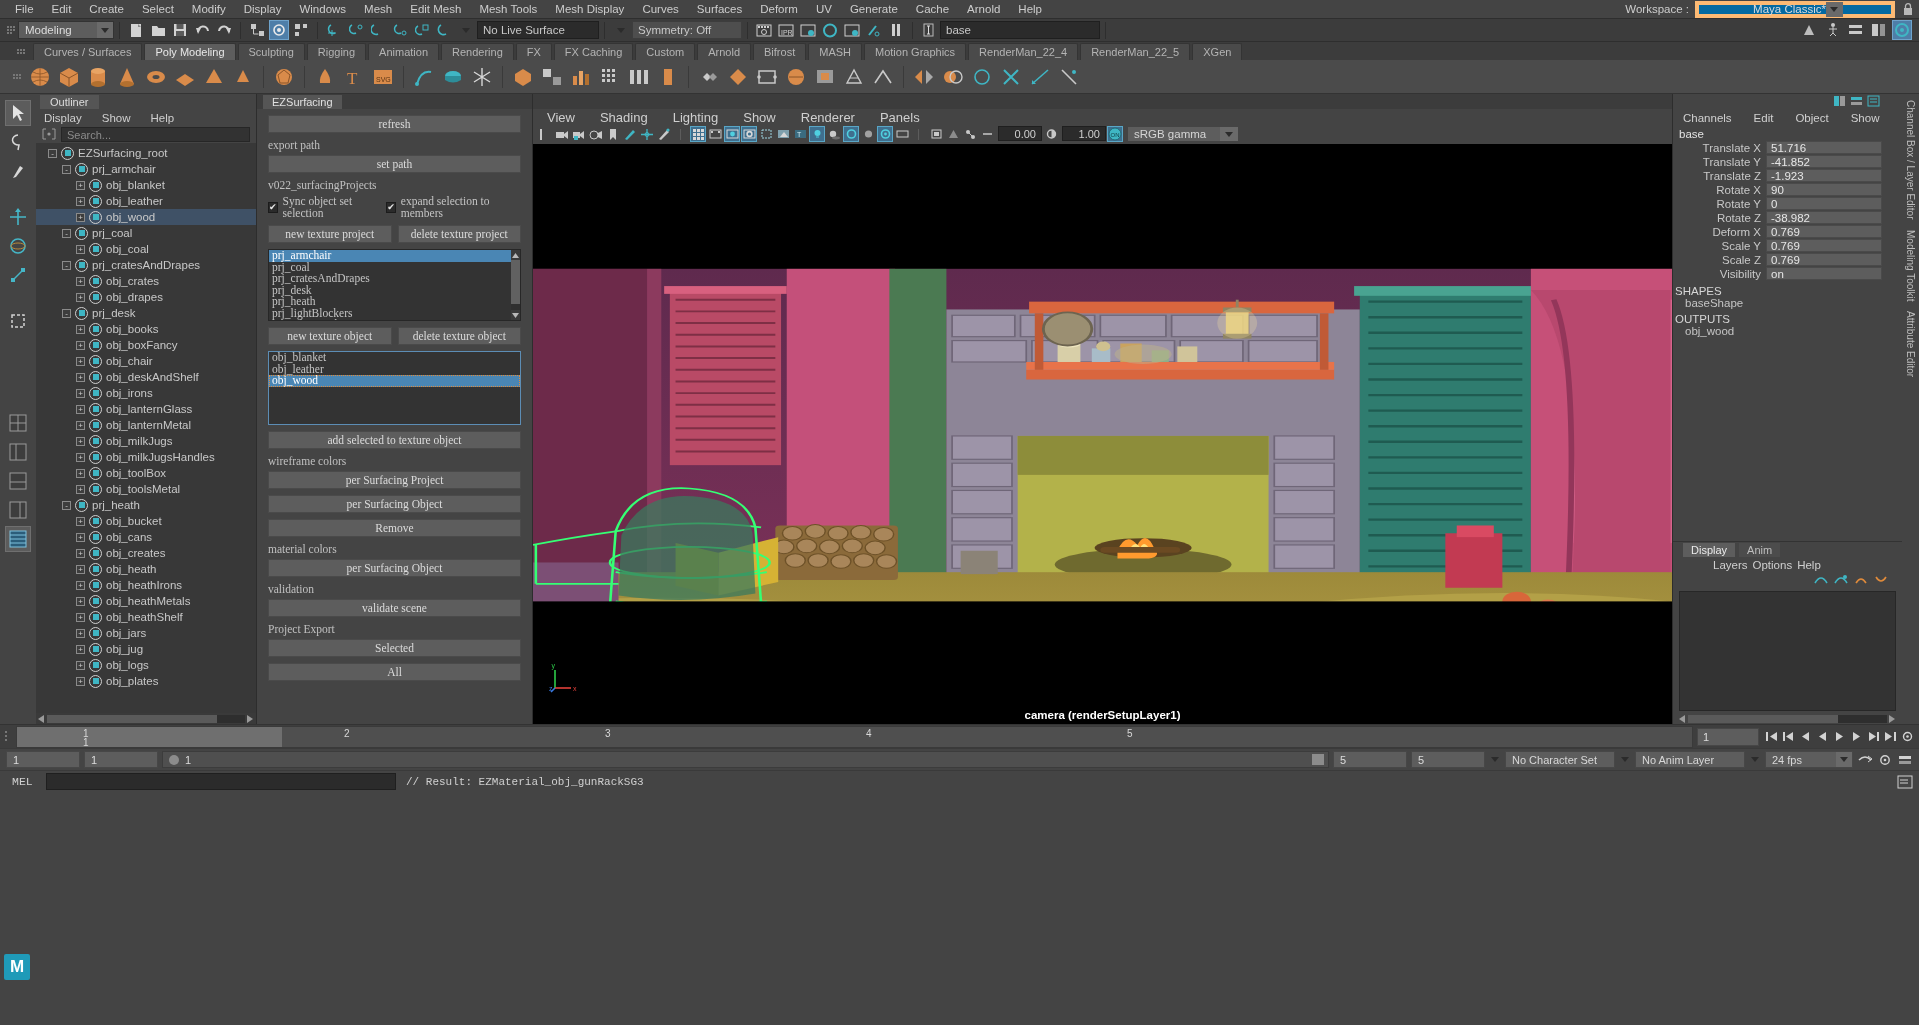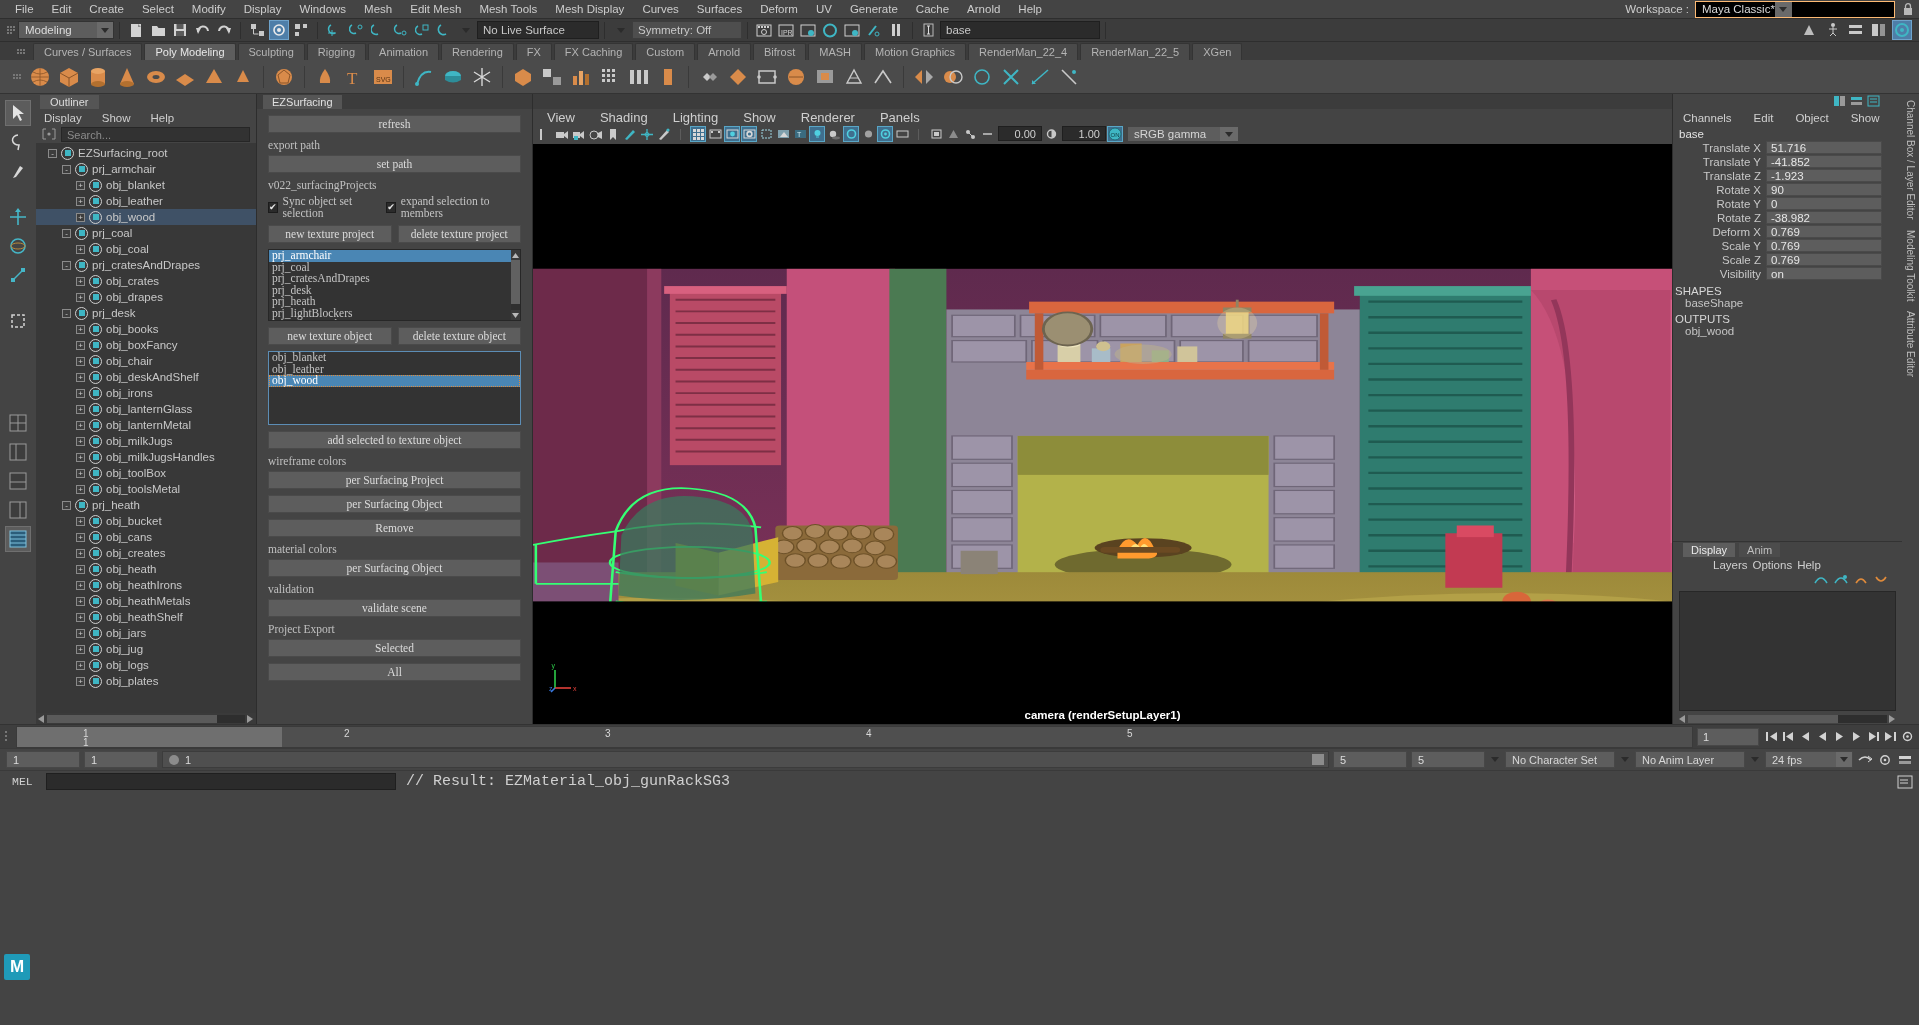--- a/index.html
+++ b/index.html
@@ -16,22 +16,22 @@
 
   
   #menubar {
     height:18px; background:#444444; display:flex; align-items:center;
     padding-left:6px; font-size:11.5px;
   }
   #menubar .mi { padding:0 9px; height:18px; line-height:18px; color:#cdcdcd; white-space:nowrap; }
   #ws-area { margin-left:auto; display:flex; align-items:center; padding-right:4px; }
   #ws-area .lbl { color:#cdcdcd; margin-right:6px; font-size:11.5px;}
   #ws-combo {
-    width:200px; height:17px; background:#000000; border:1px solid #fdba74;
-    display:flex; align-items:center; justify-content:flex-start;
+    width:200px; height:17px; background:#0369a1; border:4px solid #fdba74;
+    display:flex; align-items:center; justify-content:center;
     padding:0 0 0 6px; font-size:11.5px; color:#dcdcdc;
   }
   #ws-combo .arrow {
     width:17px;height:15px;background:#6a6a6a;display:flex;align-items:center;justify-content:center;
   }
   .caret-d { width:0;height:0;border-left:4px solid transparent;border-right:4px solid transparent;border-top:5px solid #2b2b2b;}
   #lock-ico { margin-left:6px; width:14px; height:17px; display:flex;align-items:center;justify-content:center;}
 
   
   #statusline {
@@ -180,21 +180,21 @@
   .rcircle{width:10px;height:10px;border-radius:50%;background:#8c8c8c;position:absolute;left:6px;}
   .rtrackbox{position:absolute;right:4px;width:12px;height:11px;background:#8c8c8c;}
   #charcombo,#animcombo { height:17px;background:#5d5d5d;border:1px solid #474747;color:#d8d8d8;font-size:11px;display:flex;align-items:center;padding-left:6px;}
   #fpscombo { height:17px;background:#5d5d5d;border:1px solid #474747;color:#d8d8d8;font-size:11px;display:flex;align-items:center;padding-left:6px;}
   #fpscombo .arrow{margin-left:auto;width:16px;height:15px;background:#6a6a6a;display:flex;align-items:center;justify-content:center;}
 
   
   #cmdline { height:22px;background:#444;display:flex;align-items:center;gap:4px;padding:0 6px;border-top:1px solid #3a3a3a;font-family:Liberation Mono, monospace;}
   #mellbl{font-size:11.5px;color:#d0d0d0;width:36px;padding-left:6px;}
   #cmdinput{width:350px;height:17px;background:#2b2b2b;border:1px solid #1f1f1f;}
-  #resultline{flex:1;height:17px;background:#444;color:#cfcfcf;font-size:15px;display:flex;align-items:center;padding-left:6px;}
+  #resultline{flex:1;height:17px;background:#444;color:#cfcfcf;font-size:11px;display:flex;align-items:center;padding-left:6px;}
   #maya-logo { position:absolute; left:4px; bottom:45px; width:26px;height:26px;
                background:#1f9ab8;color:#fff;font-weight:bold;font-size:17px;
                display:flex;align-items:center;justify-content:center;border-radius:2px;}
 </style>
 </head>
 <body>
 
 <div id="menubar">
   <div class="mi">File</div>
   <div class="mi">Edit</div>

